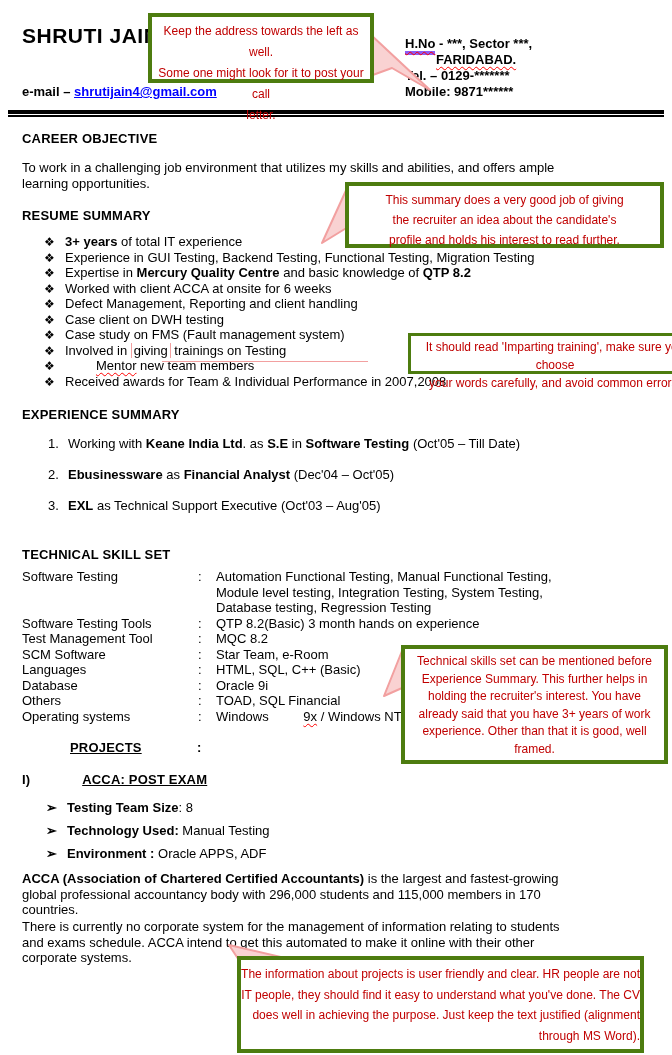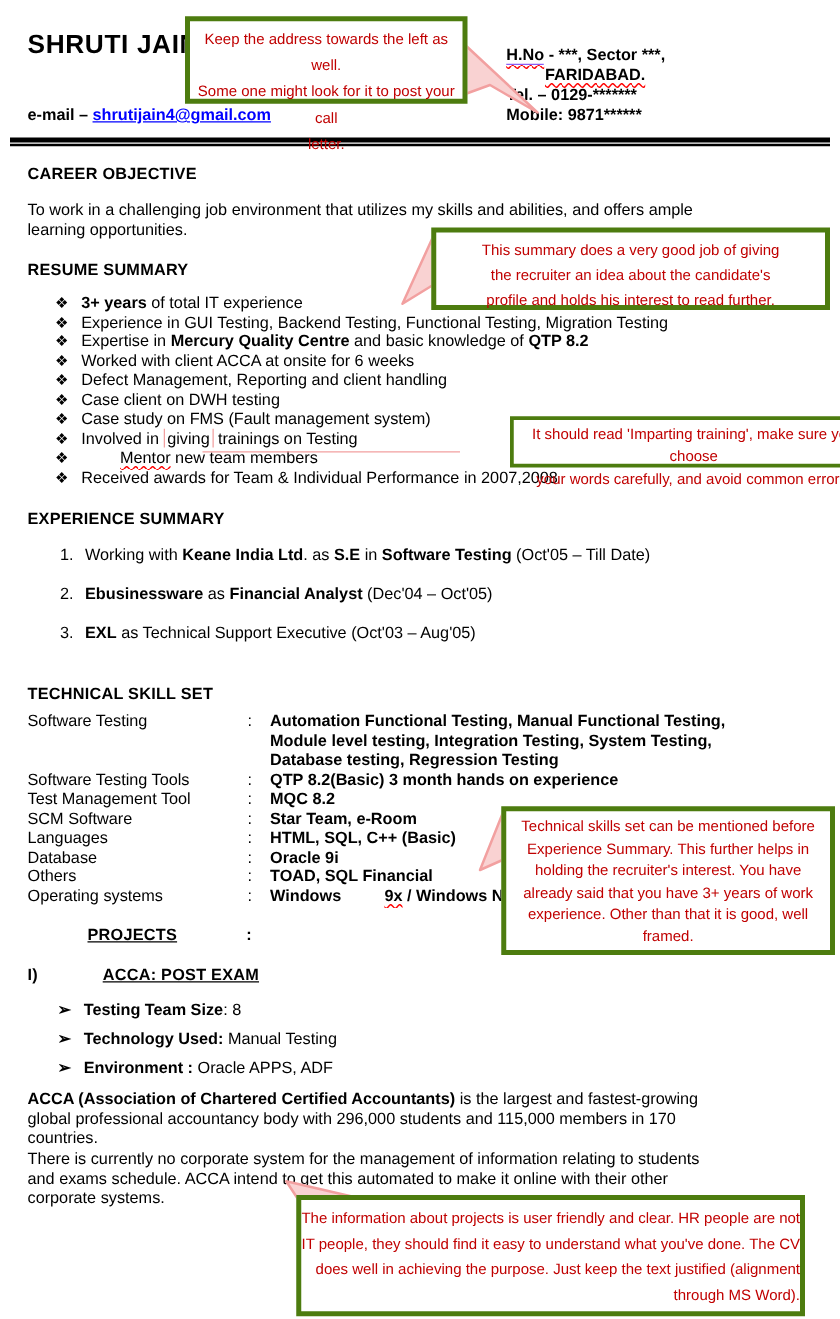--- a/index.html
+++ b/index.html
@@ -8,29 +8,29 @@
   .abs{position:absolute;}
   b{font-weight:bold;}
   .h{font-weight:bold;font-size:13px;letter-spacing:.2px;}
   .name{left:22px;top:28px;font-size:21px;font-weight:bold;letter-spacing:.5px;}
   .contact{left:405px;top:36px;font-weight:bold;line-height:16px;}
   .email{left:22px;top:84px;font-weight:bold;}
   a.link{color:#0000FF;font-weight:bold;text-decoration:underline;cursor:pointer;}
   .rule{left:8px;right:8px;top:110px;height:1px;border-top:4px solid #000;border-bottom:2px solid #000;}
   .u{text-decoration:underline;padding-left:48px;}
   .sq{text-decoration:underline;text-decoration-style:wavy;text-decoration-color:#FF0000;text-decoration-thickness:1px;text-underline-offset:2px;padding-left:31px;}
-  .usq{border-bottom:1px solid #8b5cf6;text-decoration:underline;text-decoration-style:wavy;text-decoration-color:#FF0000;text-decoration-thickness:1px;text-underline-offset:3px;}
+  .usq{border-bottom:4px solid #8b5cf6;text-decoration:underline;text-decoration-style:wavy;text-decoration-color:#FF0000;text-decoration-thickness:1px;text-underline-offset:3px;}
   .cm{border-left:1px solid #F2A0A0;border-right:1px solid #F2A0A0;padding:0 2px;}
   .li{height:15.5px;white-space:nowrap;}
   .li .blt{display:inline-block;width:21px;font-size:12px;}
   .exp .num{display:inline-block;width:20px;}
   .srow{display:flex;}
   .slabel{width:176px;flex:none;}
   .scolon{width:18px;flex:none;}
-  .sval{flex:1;font-weight:bold;}
+  .sval{flex:1;}
   .pb{height:23px;white-space:nowrap;}
   .pb .arr{display:inline-block;width:21px;font-weight:bold;}
   .callout{position:absolute;border:4px solid #4d7c0f;background:#fff;color:#C00000;
            text-align:center;font-size:12px;z-index:2;}
   .c1{left:148px;top:13px;width:218px;height:58px;line-height:21px;padding-top:4px;}
   .c2{left:345px;top:182px;width:311px;height:54px;line-height:20px;padding-top:4px;}
   .c3{left:368px;top:333px;width:288px;height:33px;line-height:18px;border-width:3px;padding-top:2px;margin-left:40px;}
   .c4{left:401px;top:645px;width:259px;height:107px;line-height:17.5px;padding-top:4px;}
   .c5{left:237px;top:956px;width:399px;height:85px;line-height:20.5px;padding-top:4px;text-align:right;}
   .tail{position:absolute;z-index:1;}

